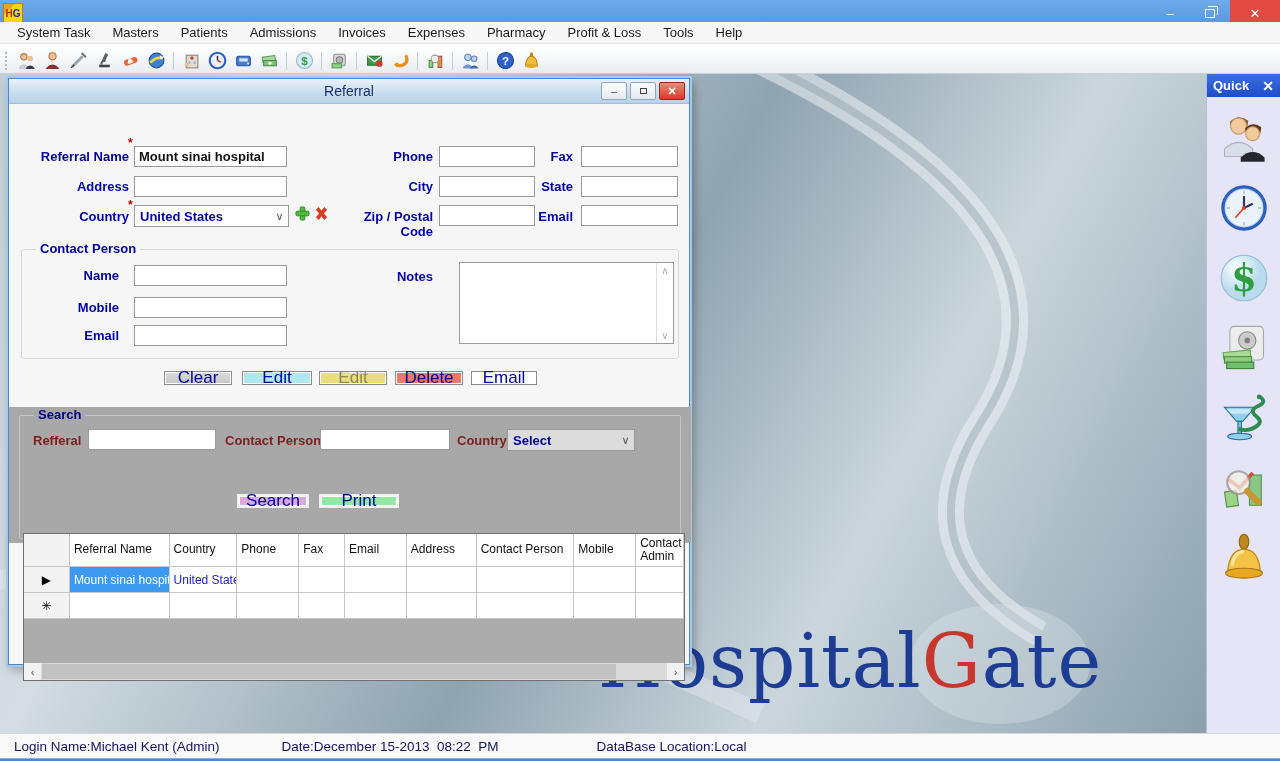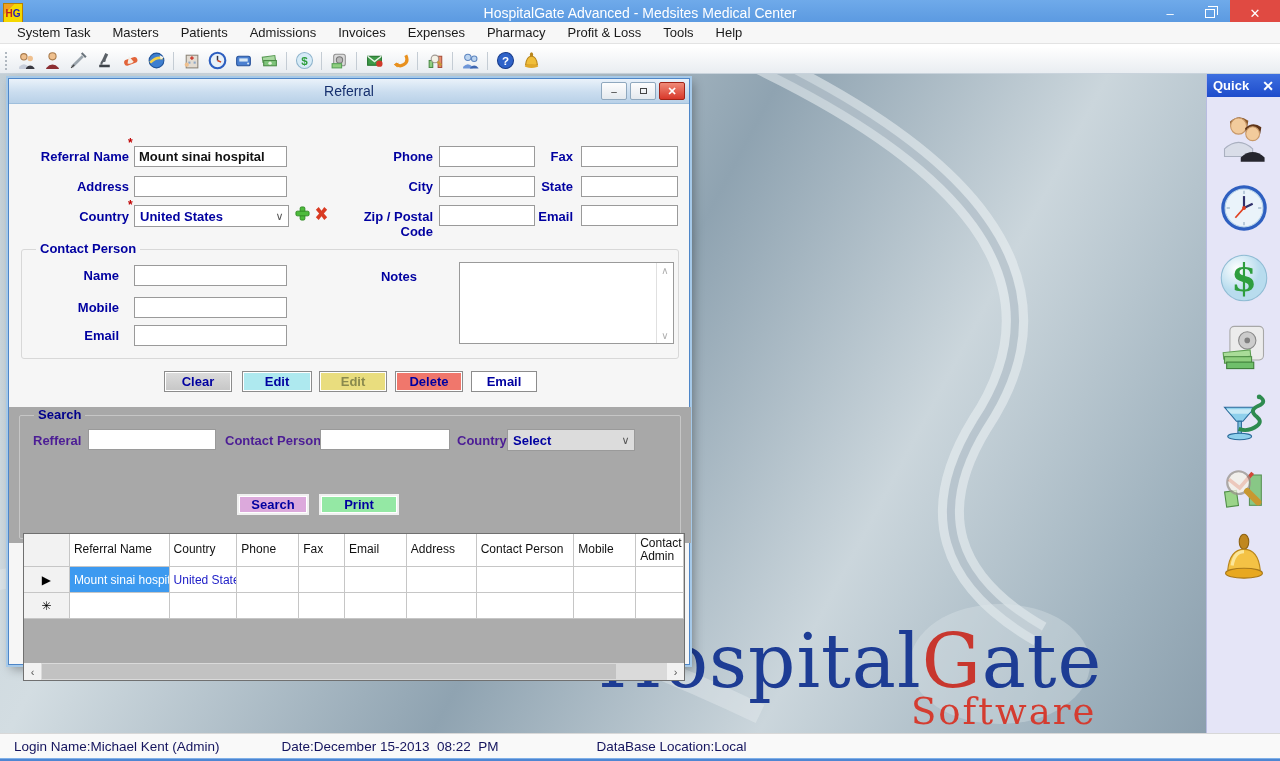--- a/index.html
+++ b/index.html
@@ -62,27 +62,27 @@
   .combo { position:absolute; height:22px; border:1px solid #9A9A9A; background:#fff; display:flex; align-items:center; }
   .combo .val { flex:1; padding-left:5px; color:#0000A0; font-weight:bold; font-size:13px; }
   .combo .arr { width:17px; text-align:center; color:#555; font-size:11px; }
   .mini-ico { position:absolute; width:15px; height:15px; }
   .groupbox { position:absolute; border:1px solid #D8D8D8; border-radius:3px; }
   .gb-label { position:absolute; top:-9px; left:14px; background:#F6F6F6; padding:0 4px; color:#0000A0; font-weight:bold; font-size:13px; }
   .notes-box { position:absolute; border:1px solid #9A9A9A; background:#fff; }
   .notes-sb { position:absolute; right:0; top:0; bottom:0; width:17px; border-left:1px solid #E0E0E0;
     display:flex; flex-direction:column; justify-content:space-between; align-items:center; color:#B0B0B0; font-size:10px; padding:2px 0; }
 
-  .abtn { position:absolute; height:21px; border:1px solid #8C8C8C; color:#0000A0; font-weight:bold; font-size:13px;
+  .abtn { position:absolute; height:14px; border:1px solid #8C8C8C; color:#0000A0; font-weight:normal; font-size:17px;
     display:flex; align-items:center; justify-content:center; box-shadow:inset 0 0 0 1px #fff; }
 
   .search-panel { position:absolute; left:0px; top:303px; width:682px; height:136px; background:#A8A8A8; }
   .search-gb { position:absolute; left:10px; top:8px; width:662px; height:124px; border:1px solid #C6C6C6; border-radius:2px; }
   .search-gb-label { position:absolute; top:-9px; left:14px; background:#A8A8A8; padding:0 4px; color:#00008B; font-weight:bold; font-size:13px; }
-  .slabel { position:absolute; color:#4c1d95; font-weight:bold; font-size:13px; }
+  .slabel { position:absolute; color:#7f1d1d; font-weight:bold; font-size:13px; }
 
   
   .grid { position:absolute; left:14px; top:429px; width:662px; height:148px; background:#ACACAC; border:1px solid #707070; }
   .grow { display:flex; }
   .gcell { border-right:1px solid #C6C6C6; border-bottom:1px solid #C6C6C6; background:#fff; overflow:hidden;
     font-size:12px; color:#111; padding:2px 4px; display:flex; align-items:center; }
   .ghead .gcell { height:33px; line-height:1.1; }
   .gdata .gcell { height:26px; white-space:nowrap; }
   .gcell.selcol { background:#F2F2F2; justify-content:center; color:#000; }
   .gcell.selected { background:#3D9AF0; color:#fff; }
@@ -107,21 +107,20 @@
   .bottom-strip { position:absolute; left:0; top:758px; width:1280px; height:3px; background:#4E86D2; border-top:1px solid #7FB0E8; }
 </style>
 </head>
 <body>
 
 <div class="titlebar">
   <div class="app-icon">
       <span>H</span>
       <b>G</b>
     </div>
-  <div class="win-title">HospitalGate Advanced  - Medsites Medical Center</div>
   <div class="win-ctrls">
     <div class="wbtn">–</div>
     <div class="wbtn">
         <span class="restore-glyph"></span>
       </div>
     <div class="wbtn close">✕</div>
   </div>
 </div>
 
 <div class="menubar">
@@ -277,21 +276,20 @@
 
 <div class="workspace">
   <svg class="steth" width="1280" height="659" viewBox="0 0 1280 659">
     <path d="M700 -40 Q1120 140 980 350 Q900 480 1040 560" fill="none" stroke="#EDF2F4" stroke-width="26" opacity="0.55"></path>
     <path d="M700 -40 Q1120 140 980 350 Q900 480 1040 560" fill="none" stroke="#7C90A0" stroke-width="8" opacity="0.35"></path>
     <path d="M-60 520 Q300 420 760 640" fill="none" stroke="#E8EEF1" stroke-width="20" opacity="0.4"></path>
     <ellipse cx="1000" cy="590" rx="90" ry="60" fill="#DFE8EC" opacity="0.35"></ellipse>
   </svg>
   <div class="watermark">
     <div class="wm-line1"><span>Hospital</span><span class="red">G</span><span>ate</span></div>
-    <div class="wm-line2">Software</div>
   </div>
 </div>
 
 <div class="quick">
   <div class="quick-hd">
     <span class="quick-title">Quick</span>
     <span class="quick-x">✕</span>
   </div>
   <div class="q-icons">
       <div class="q-icon">
@@ -420,21 +418,21 @@
 
     <div class="groupbox" style="left:12px; top:145px; width:658px; height:110px;">
       <span class="gb-label">Contact Person</span>
     </div>
     <div class="flabel" style="left:18px; top:164px; width:92px;">Name</div>
     <input class="tin" style="left: 125px; top: 161px; width: 153px;" value="">
     <div class="flabel" style="left:18px; top:196px; width:92px;">Mobile</div>
     <input class="tin" style="left: 125px; top: 193px; width: 153px;" value="">
     <div class="flabel" style="left:18px; top:224px; width:92px;">Email</div>
     <input class="tin" style="left: 125px; top: 221px; width: 153px;" value="">
-    <div class="flabel" style="left:345px; top:165px; width:63px;">Notes</div>
+    <div class="flabel" style="left:361px; top:165px; width:63px;">Notes</div>
     <div class="notes-box" style="left:450px; top:158px; width:215px; height:82px;">
       <div class="notes-sb">
           <span>∧</span>
           <span>∨</span>
         </div>
     </div>
 
     <div class="abtn" style="left:155px; top:267px; width:68px; background:linear-gradient(#DCDCDC,#C6C6C6);">Clear</div>
     <div class="abtn" style="left:233px; top:267px; width:70px; background:#AEE9EF;">Edit</div>
     <div class="abtn" style="left:310px; top:267px; width:68px; background:#E9DD7E; color:#8A8A4E;">Edit</div>

